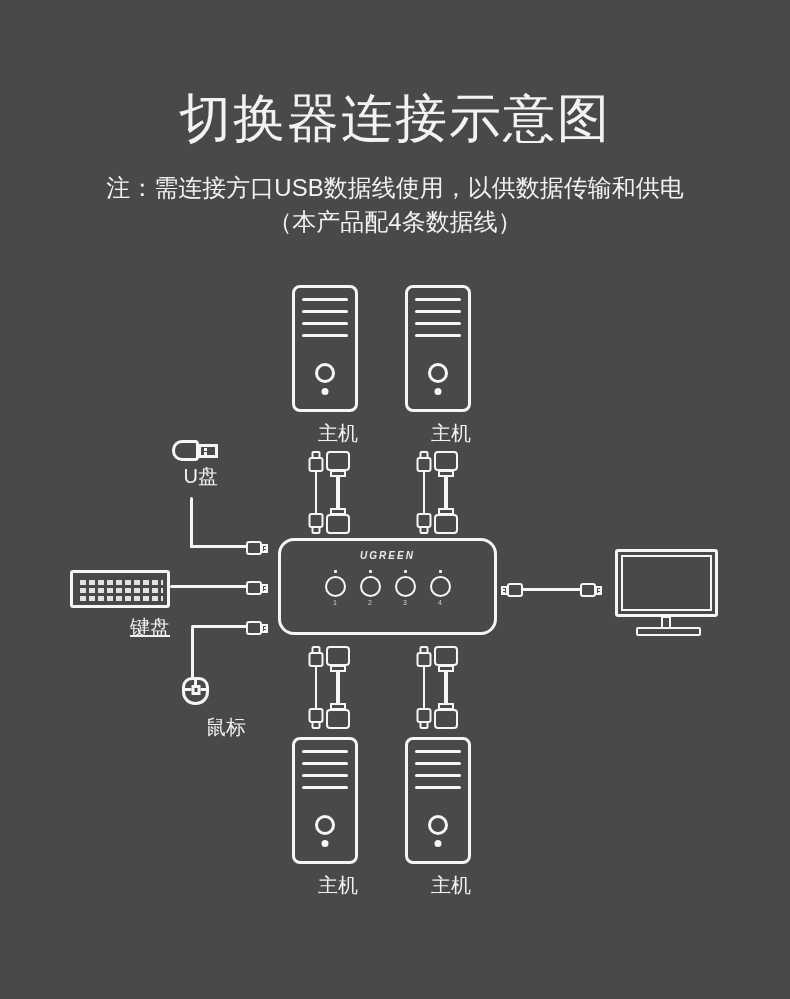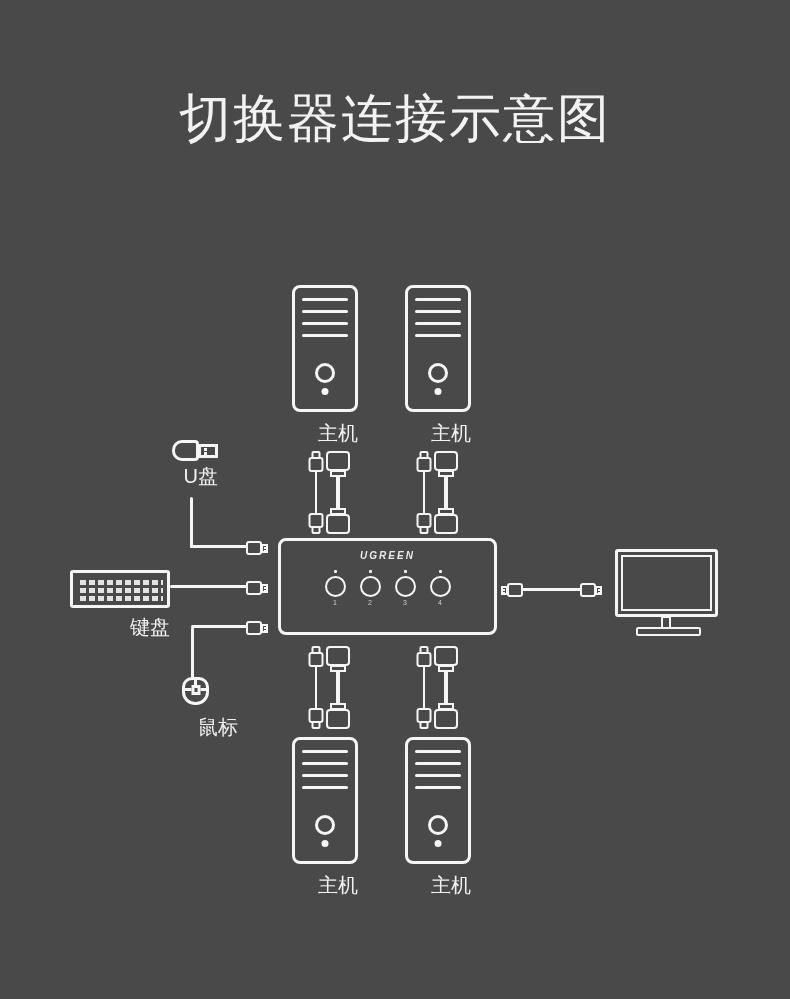--- a/index.html
+++ b/index.html
@@ -23,21 +23,21 @@
   
   .tower{width:66px;height:127px;border:3px solid var(--stroke);border-radius:8px;}
   .tower .slot{position:absolute;left:7px;right:7px;height:3px;background:var(--stroke);border-radius:2px;}
   .s1{top:10px}.s2{top:22px}.s3{top:34px}.s4{top:46px}
   .tower .power{position:absolute;left:50%;transform:translateX(-50%);top:75px;width:20px;height:20px;
                 border:3px solid var(--stroke);border-radius:50%;box-sizing:border-box;}
   .tower .pdot{position:absolute;left:50%;transform:translateX(-50%);top:100px;width:7px;height:7px;
                border-radius:50%;background:var(--stroke);}
 
   
-  .kvm{left:278px;top:538px;width:219px;height:97px;border:3px solid var(--stroke);border-radius:8px;}
+  .kvm{left:278px;top:538px;width:219px;height:97px;border:3px solid var(--stroke);border-radius:16px;}
   .kvm .brand{position:absolute;left:0;top:9px;width:100%;text-align:center;color:#e9e9e9;
               font-size:10px;font-weight:700;font-style:italic;letter-spacing:2px;}
   .port{position:absolute;top:29px;width:34px;text-align:center;}
   .p1{left:37px}.p2{left:72px}.p3{left:107px}.p4{left:142px}
   .port .led{width:3px;height:3px;background:var(--stroke);margin:0 auto;border-radius:1px;}
   .port .ring{width:21px;height:21px;border:2.5px solid var(--stroke);border-radius:50%;
               margin:3px auto 2px auto;box-sizing:border-box;}
   .port .num{color:#cfcfcf;font-size:7px;line-height:1;}
 
   
@@ -102,20 +102,22 @@
   .monitor .screen{position:absolute;inset:3px;border:2px solid var(--stroke);}
   .mon-neck{left:661px;top:616px;width:10px;height:13px;border:2.5px solid var(--stroke);}
   .mon-base{left:636px;top:627px;width:65px;height:9px;border:2.5px solid var(--stroke);border-radius:2px;}
 </style>
 </head>
 <body>
 
 <div id="app">
 
   <div class="abs title">切换器连接示意图</div>
+  <div class="abs note note1">注：需连接方口USB数据线使用，以供数据传输和供电</div>
+  <div class="abs note note2">（本产品配4条数据线）</div>
 
   <div class="abs tower" style="left:292px;top:285px;">
     <div class="slot s1"></div>
     <div class="slot s2"></div>
     <div class="slot s3"></div>
     <div class="slot s4"></div>
     <div class="power"></div>
     <div class="pdot"></div>
   </div>
   <div class="abs tower" style="left:405px;top:285px;">
@@ -236,33 +238,33 @@
   <div class="abs wire-v" style="left:190px;top:497px;height:51px;"></div>
   <div class="abs wire-h" style="left:190px;top:545px;width:58px;"></div>
   <div class="abs plug" style="left:246px;top:541px;">
     <div class="pbody"></div>
       <div class="ptip"></div>
   </div>
 
   <div class="abs keyboard">
     <div class="kb-keys"></div>
   </div>
-  <div class="abs dev-label" style="left:70px;top:614px;width:100px;">键盘</div>
+  <div class="abs dev-label" style="left:70px;top:614px;width:100px;text-decoration:underline;">键盘</div>
   <div class="abs wire-h" style="left:170px;top:585px;width:78px;"></div>
   <div class="abs plug" style="left:246px;top:581px;">
     <div class="pbody"></div>
       <div class="ptip"></div>
   </div>
 
   <div class="abs mouse">
     <div class="mouse-divider"></div>
     <div class="mouse-hline"></div>
     <div class="mouse-scroll"></div>
   </div>
-  <div class="abs dev-label" style="left:168px;top:714px;width:70px;">鼠标</div>
+  <div class="abs dev-label" style="left:176px;top:714px;width:70px;">鼠标</div>
   <div class="abs wire-v" style="left:191px;top:627px;height:51px;"></div>
   <div class="abs wire-h" style="left:191px;top:625px;width:57px;"></div>
   <div class="abs plug" style="left:246px;top:621px;">
     <div class="pbody"></div>
       <div class="ptip"></div>
   </div>
 
   <div class="abs plug flip" style="left:501px;top:583px;">
     <div class="pbody"></div>
       <div class="ptip"></div>

